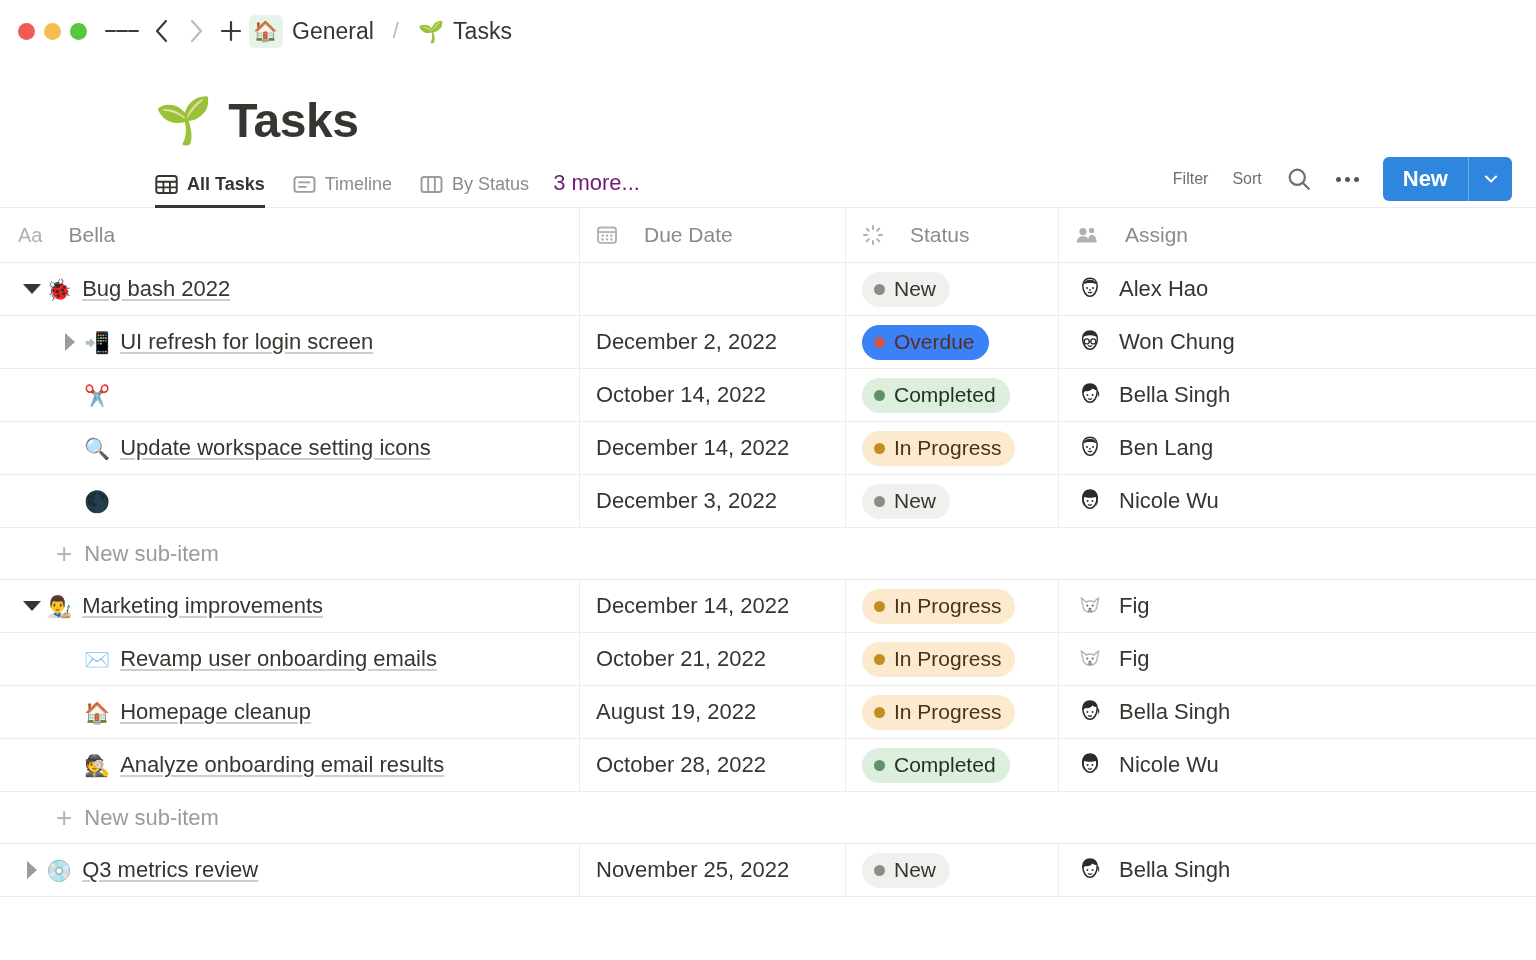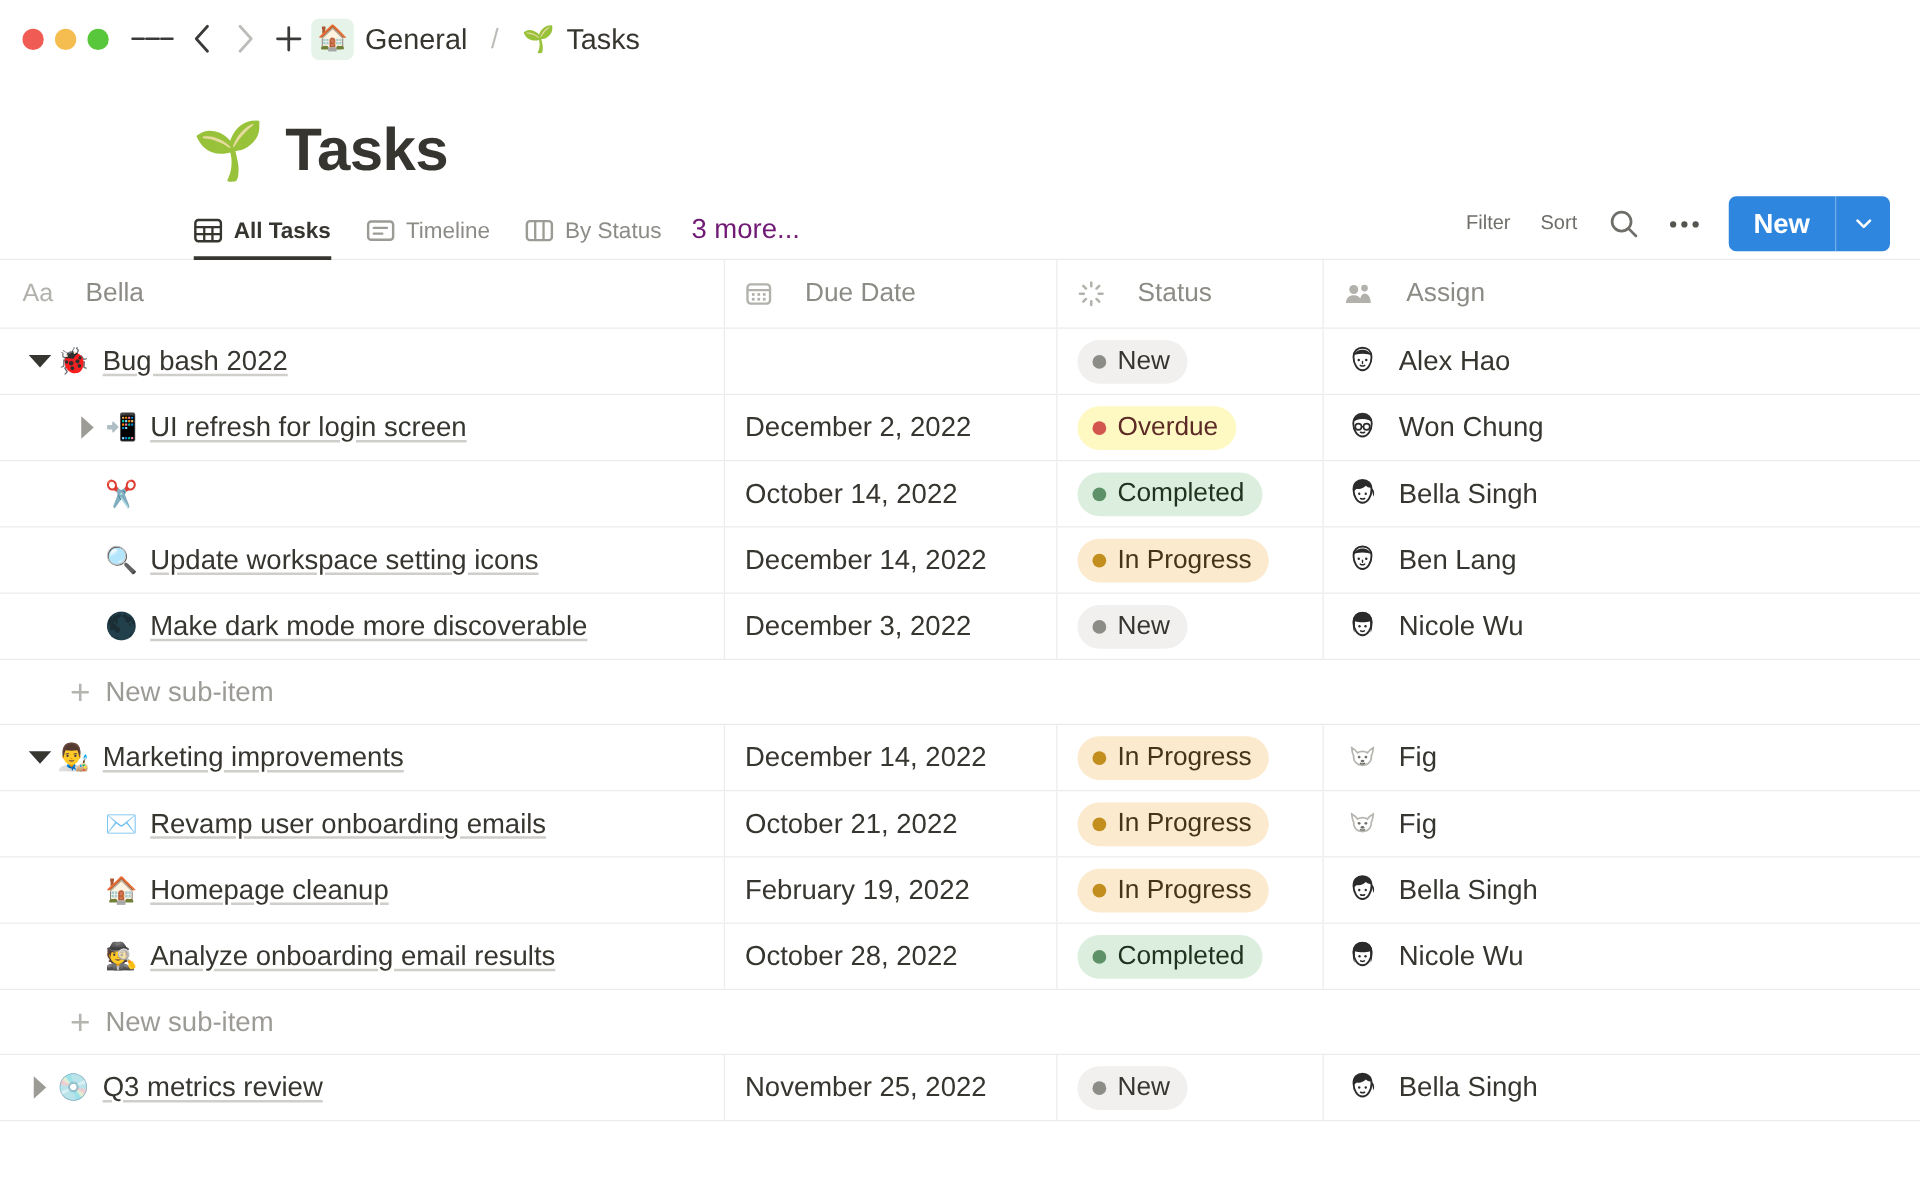--- a/index.html
+++ b/index.html
@@ -239,21 +239,21 @@
     gap: 9px;
     height: 35px;
     padding: 0 14px 0 12px;
     border-radius: 18px;
     font-size: 21px;
     white-space: nowrap;
   }
   .badge b { width: 11px; height: 11px; border-radius: 50%; display: block; flex: none; }
   .badge.s-new       { background: #f1f0ef; color: #37352f; }
   .badge.s-new b     { background: #8d8d87; }
-  .badge.s-overdue   { background: #fef9c3; color: #5c2b26; }
+  .badge.s-overdue   { background: #3b82f6; color: #5c2b26; }
   .badge.s-overdue b { background: #d2564d; }
   .badge.s-completed { background: #dcefdf; color: #21331f; }
   .badge.s-completed b { background: #5f9168; }
   .badge.s-progress  { background: #fbeacd; color: #46331a; }
   .badge.s-progress b{ background: #c28e1e; }
 
   .assignee {
     display: flex;
     align-items: center;
     gap: 14px;
@@ -598,21 +598,20 @@
                 </span>
         <span>Ben Lang</span>
       </span>
     </div>
   </div>
           <div class="row">
     <div class="cell c-name">
       <div class="name-inner indent-1">
         <span class="toggle"></span>
         <span class="row-emoji">🌑</span>
-        <span class="row-title">Make dark mode more discoverable</span>
       </div>
     </div>
     <div class="cell c-date">
       <span class="date-text">December 3, 2022</span>
     </div>
     <div class="cell c-status">
       <span class="badge s-new">
                 <b></b>
                 <span>New</span>
               </span>
@@ -706,21 +705,21 @@
   </div>
           <div class="row">
     <div class="cell c-name">
       <div class="name-inner indent-1">
         <span class="toggle"></span>
         <span class="row-emoji">🏠</span>
         <span class="row-title">Homepage cleanup</span>
       </div>
     </div>
     <div class="cell c-date">
-      <span class="date-text">February 19, 2022</span>
+      <span class="date-text">August 19, 2022</span>
     </div>
     <div class="cell c-status">
       <span class="badge s-progress">
                 <b></b>
                 <span>In Progress</span>
               </span>
     </div>
     <div class="cell c-assign">
       <span class="assignee">
         <span class="avatar">

